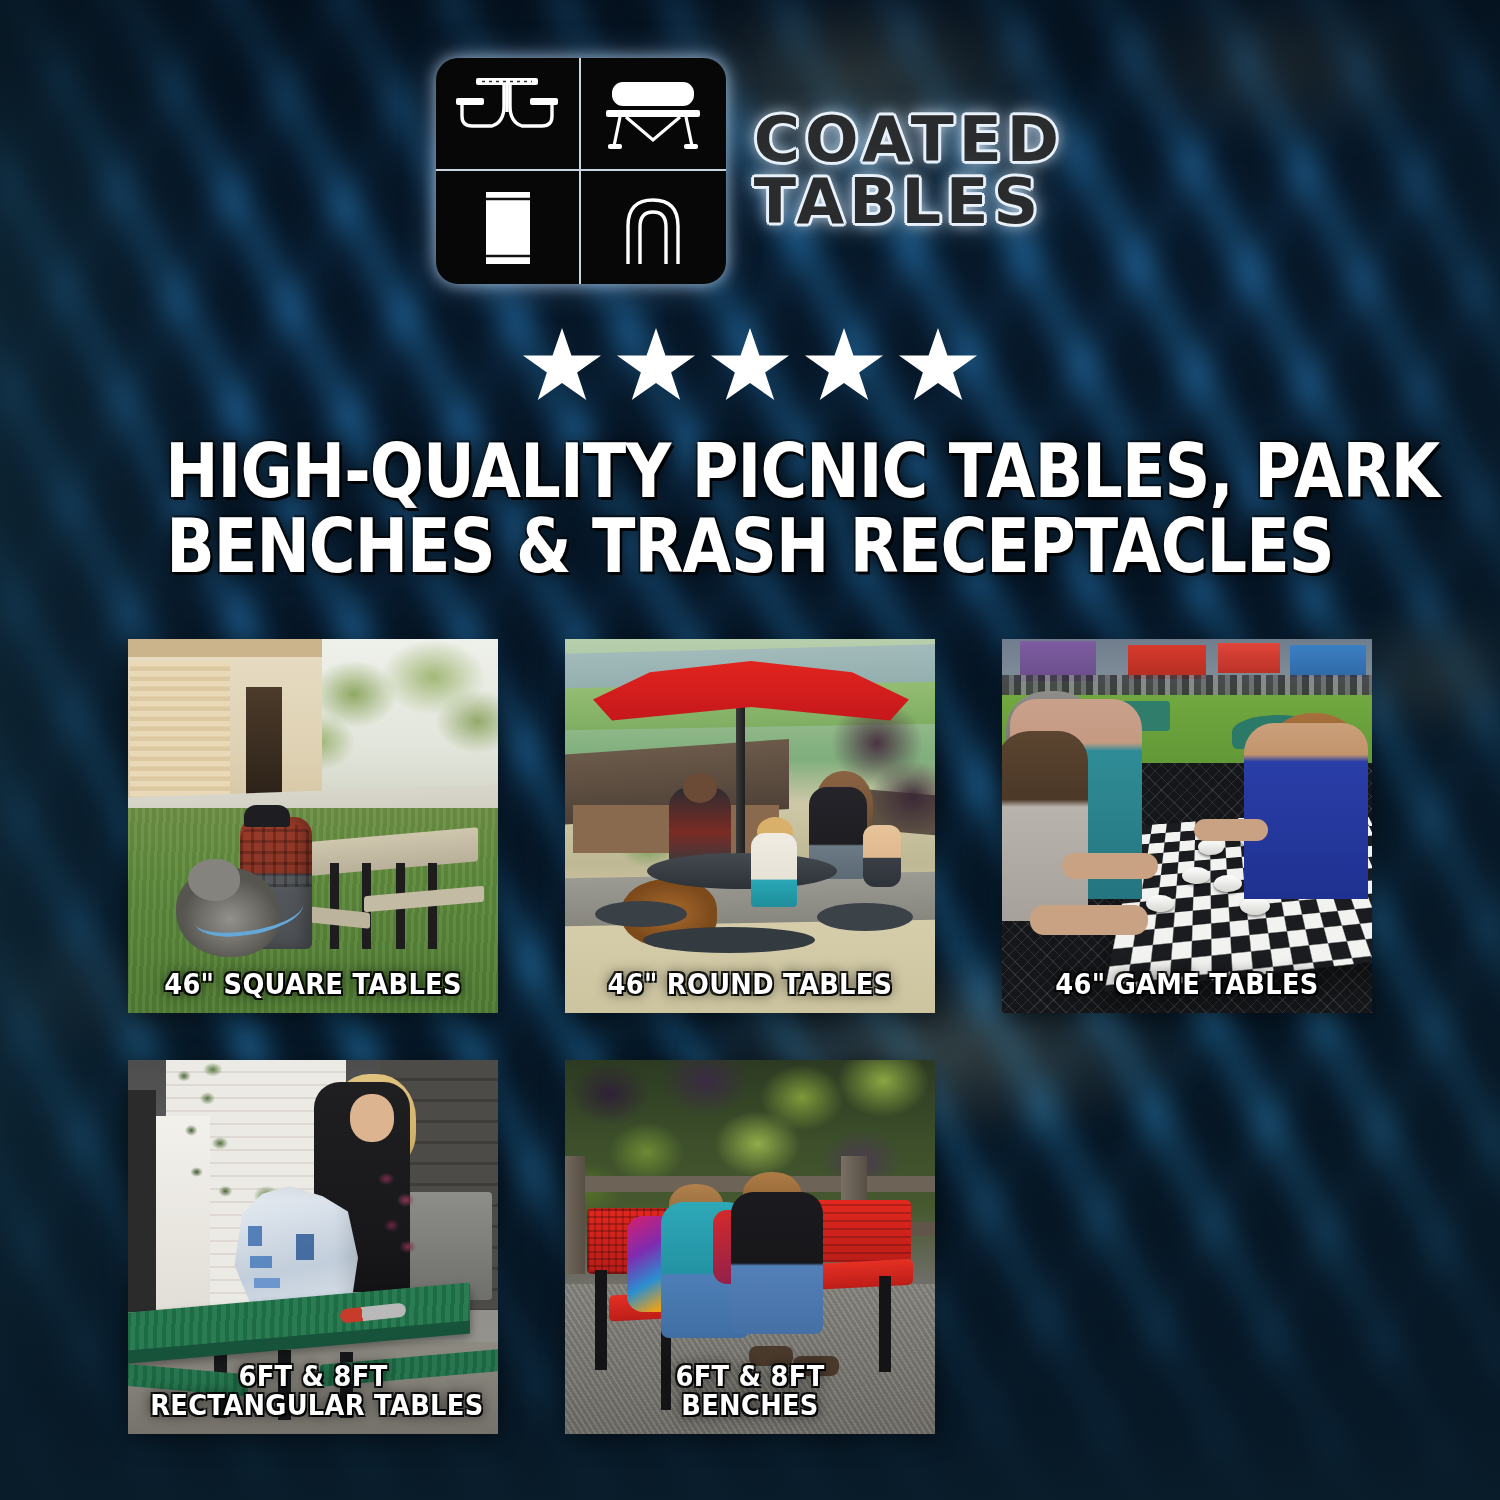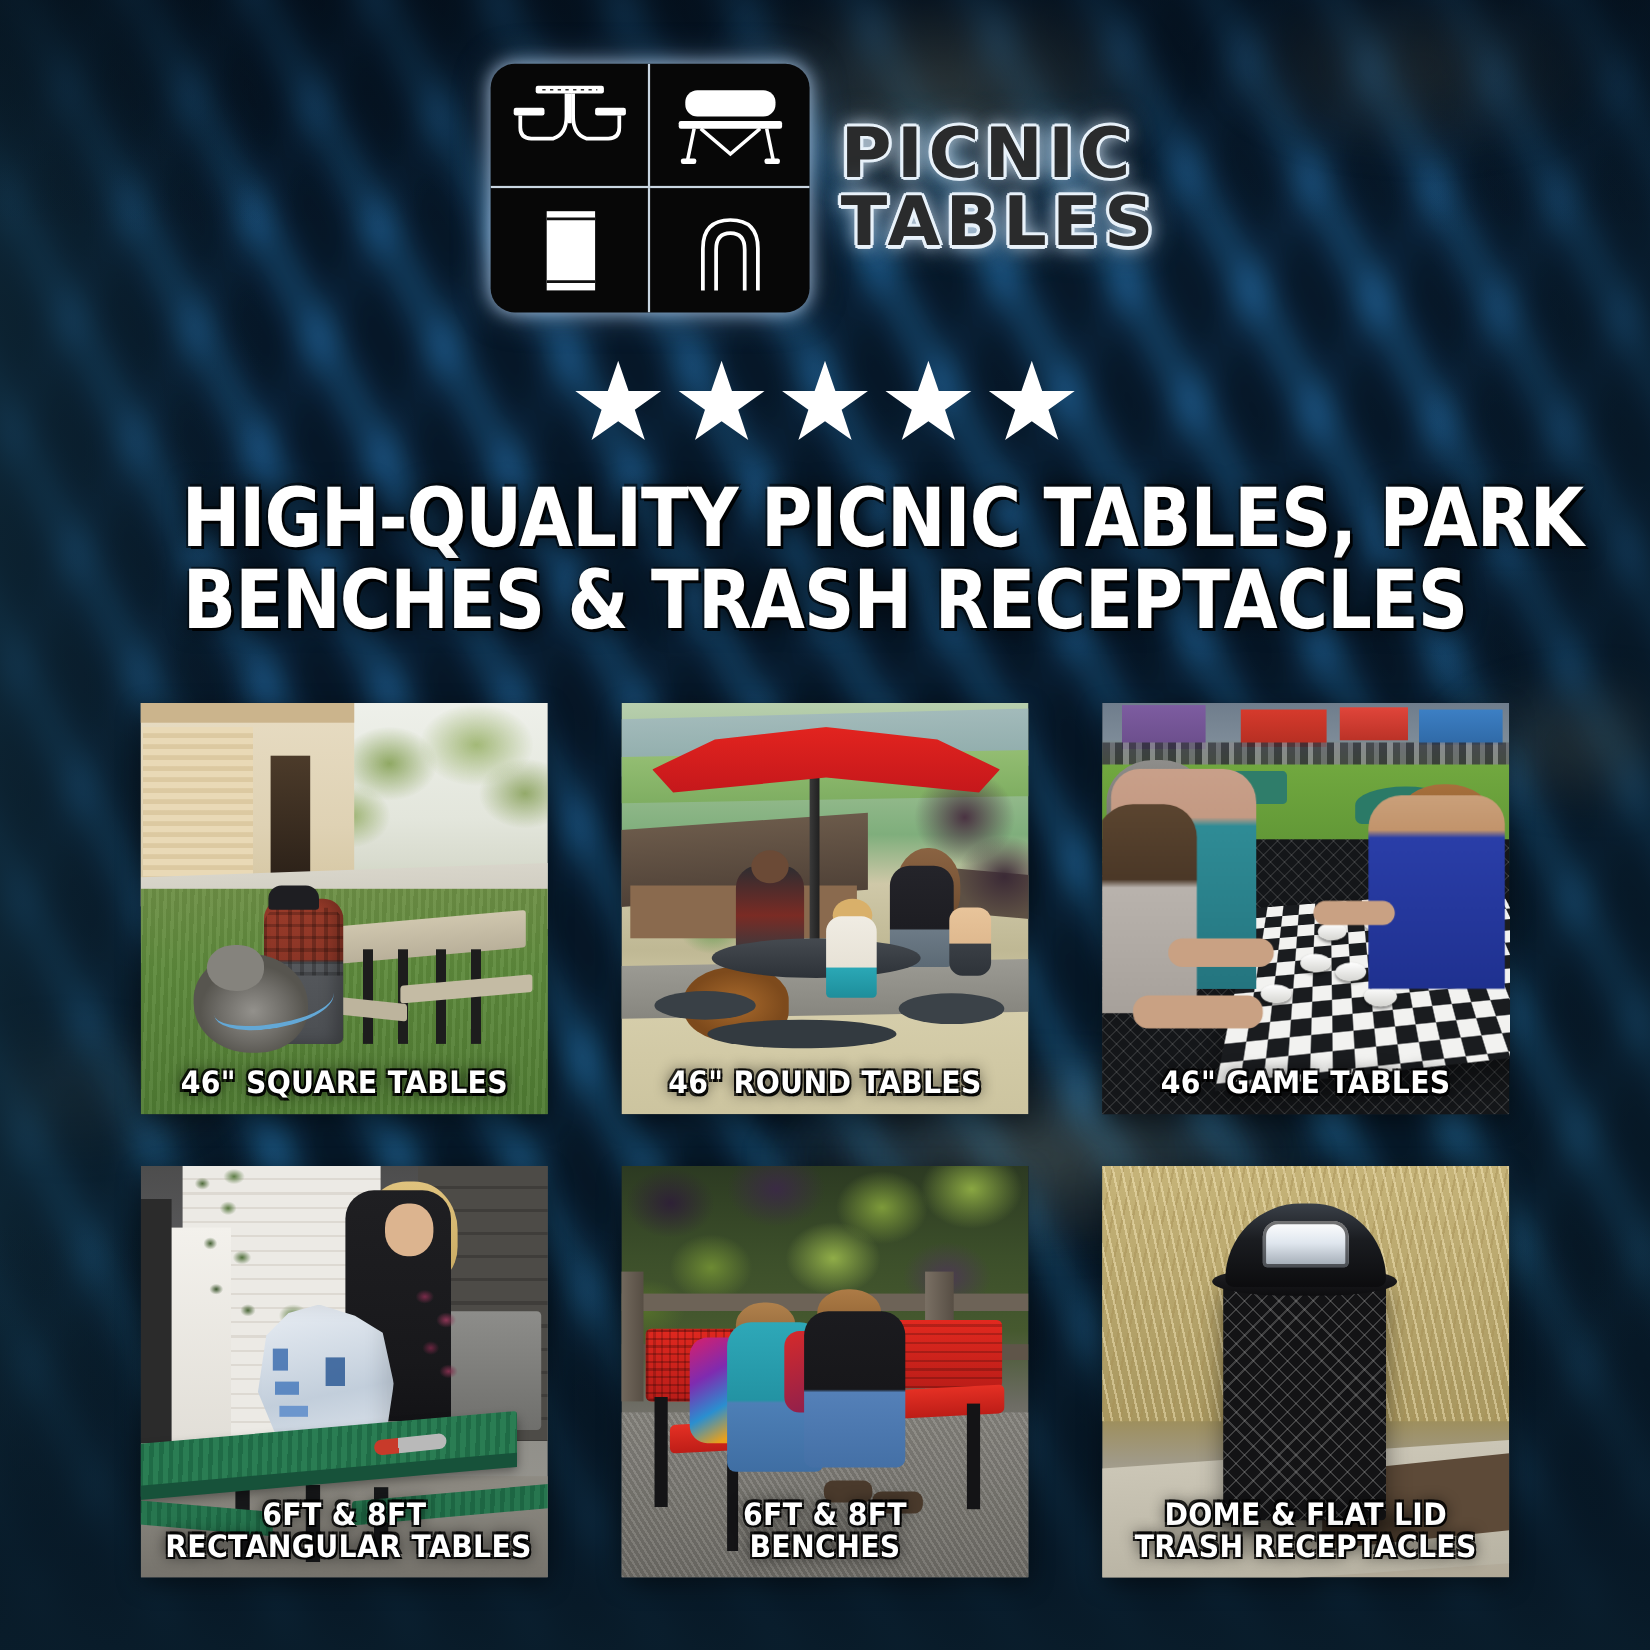--- a/index.html
+++ b/index.html
@@ -404,21 +404,21 @@
         </div>
         <div class="logo-cell">
           <svg width="110" height="84" viewBox="0 0 110 84" fill="none" stroke="#ffffff" stroke-width="3.4">
             <path d="M30 78 V40 Q30 14 55 14 Q80 14 80 40 V78"></path>
             <path d="M42 78 V41 Q42 26 55 26 Q68 26 68 41 V78"></path>
           </svg>
         </div>
       </div>
 
       <div class="logo-text">
-        <div class="logo-line l1">PICNIC</div>
+        <div class="logo-line l1">COATED</div>
         <div class="logo-line l2">TABLES</div>
       </div>
     </div>
 
     <div class="stars">
       <div class="star"></div>
       <div class="star"></div>
       <div class="star"></div>
       <div class="star"></div>
       <div class="star"></div>
@@ -579,33 +579,15 @@
         <div class="bn-boy2"></div>
         <div class="bn-shoe" style="left:184px;top:286px;width:44px;height:20px;"></div>
         <div class="bn-shoe" style="left:228px;top:296px;width:46px;height:20px;"></div>
       </div>
       <div class="cap">
         <span class="l">6FT &amp; 8FT</span>
         <span class="l">BENCHES</span>
       </div>
     </div>
 
-    <div class="tile">
-      <div class="photo">
-        <div class="tr-bg"></div>
-        <div class="tr-grass"></div>
-        <div class="tr-path"></div>
-        <div class="tr-soil"></div>
-        <div class="tr-shadow"></div>
-        <div class="tr-body"></div>
-        <div class="tr-mesh"></div>
-        <div class="tr-rim"></div>
-        <div class="tr-dome"></div>
-        <div class="tr-window"></div>
-      </div>
-      <div class="cap">
-        <span class="l">DOME &amp; FLAT LID</span>
-        <span class="l">TRASH RECEPTACLES</span>
-      </div>
-    </div>
 
   </div>
 </div>
 
 </body></html>

